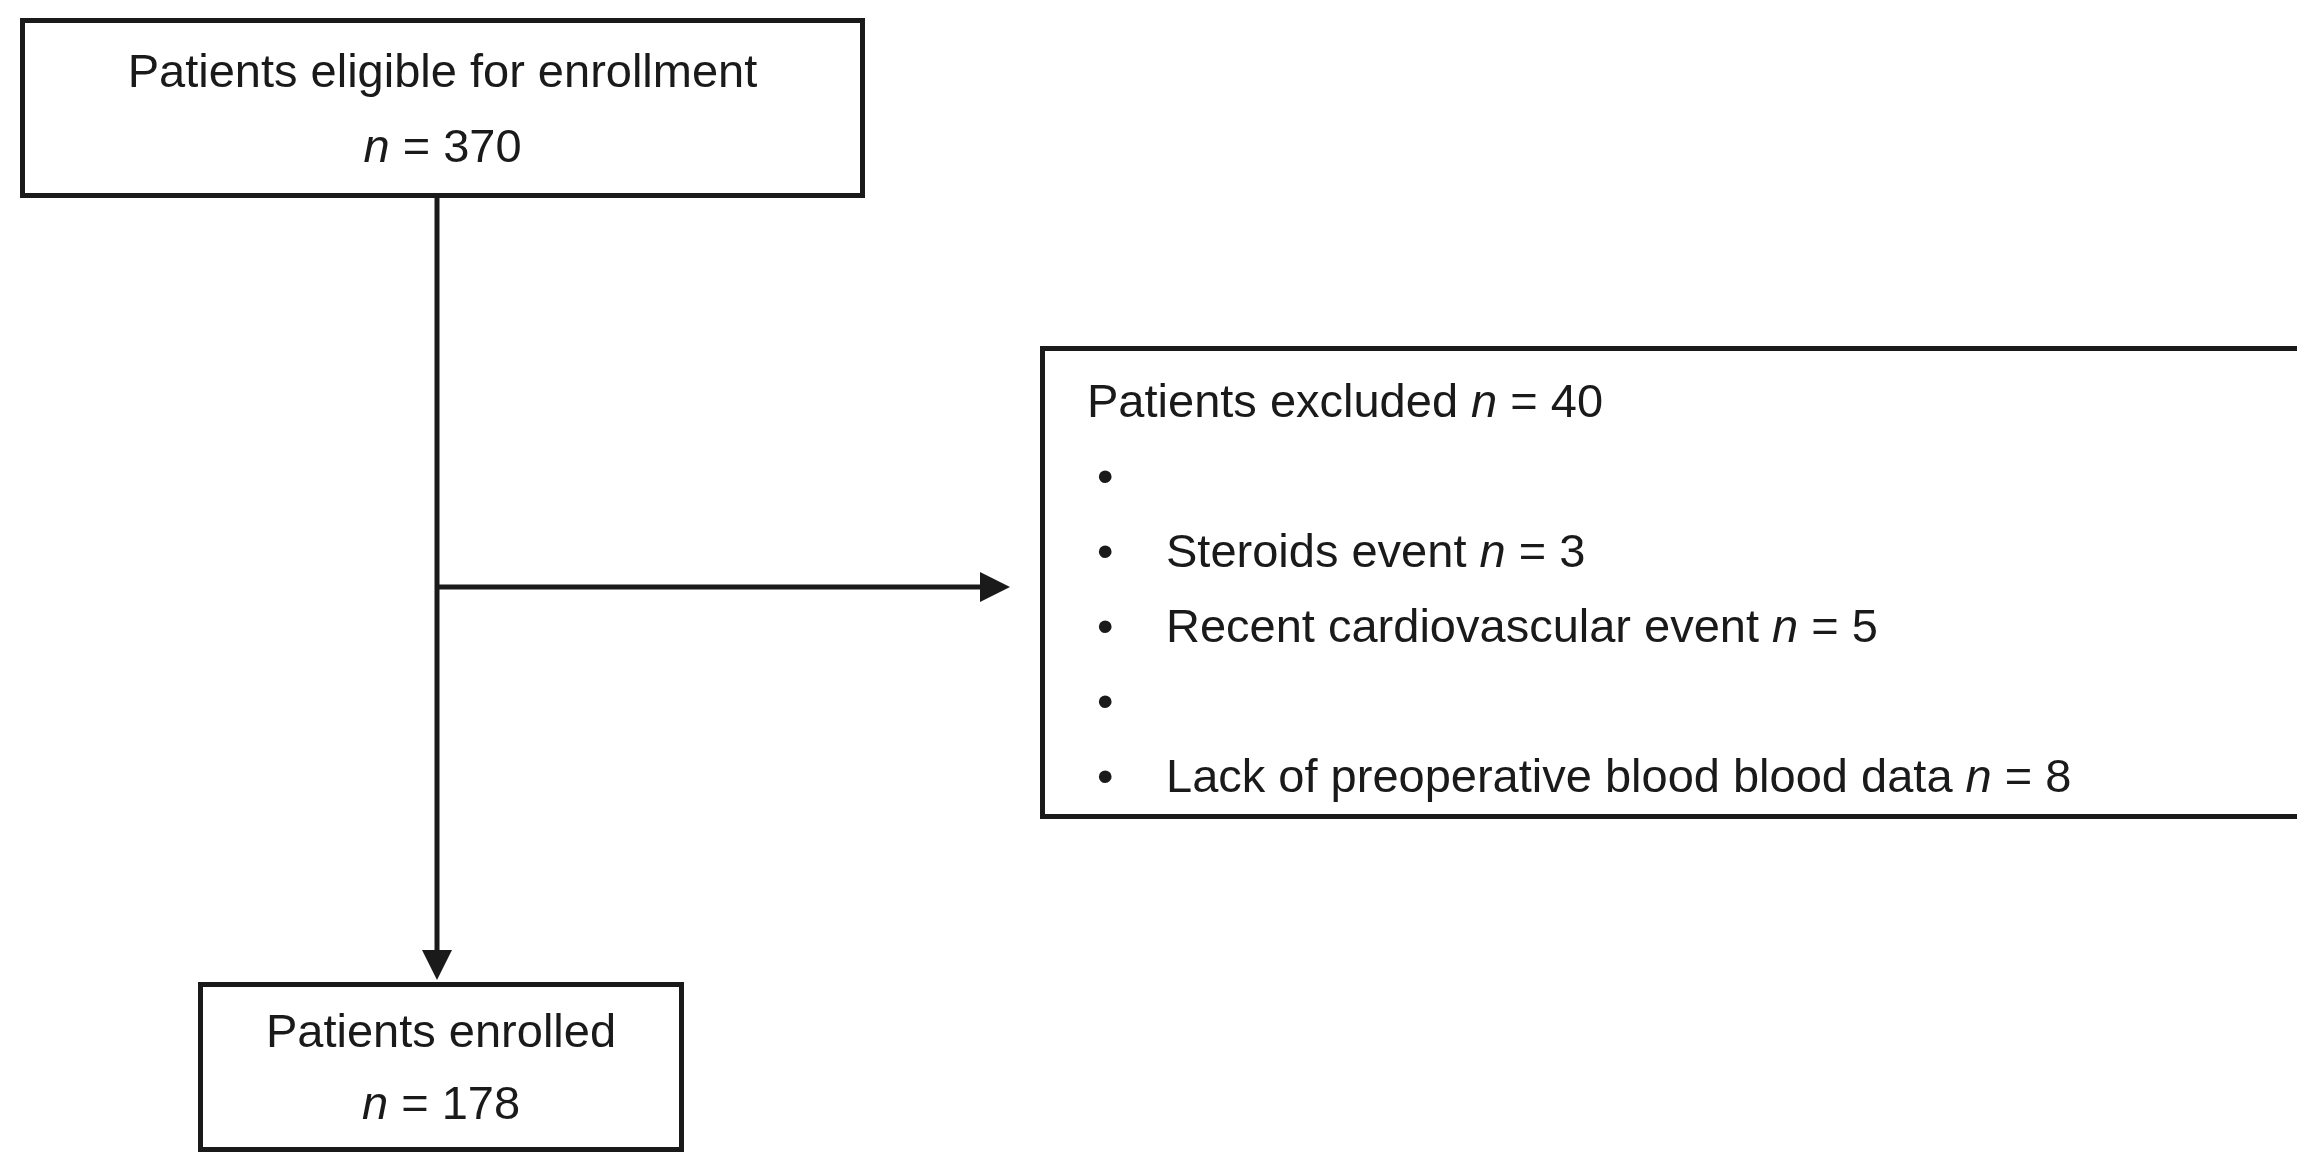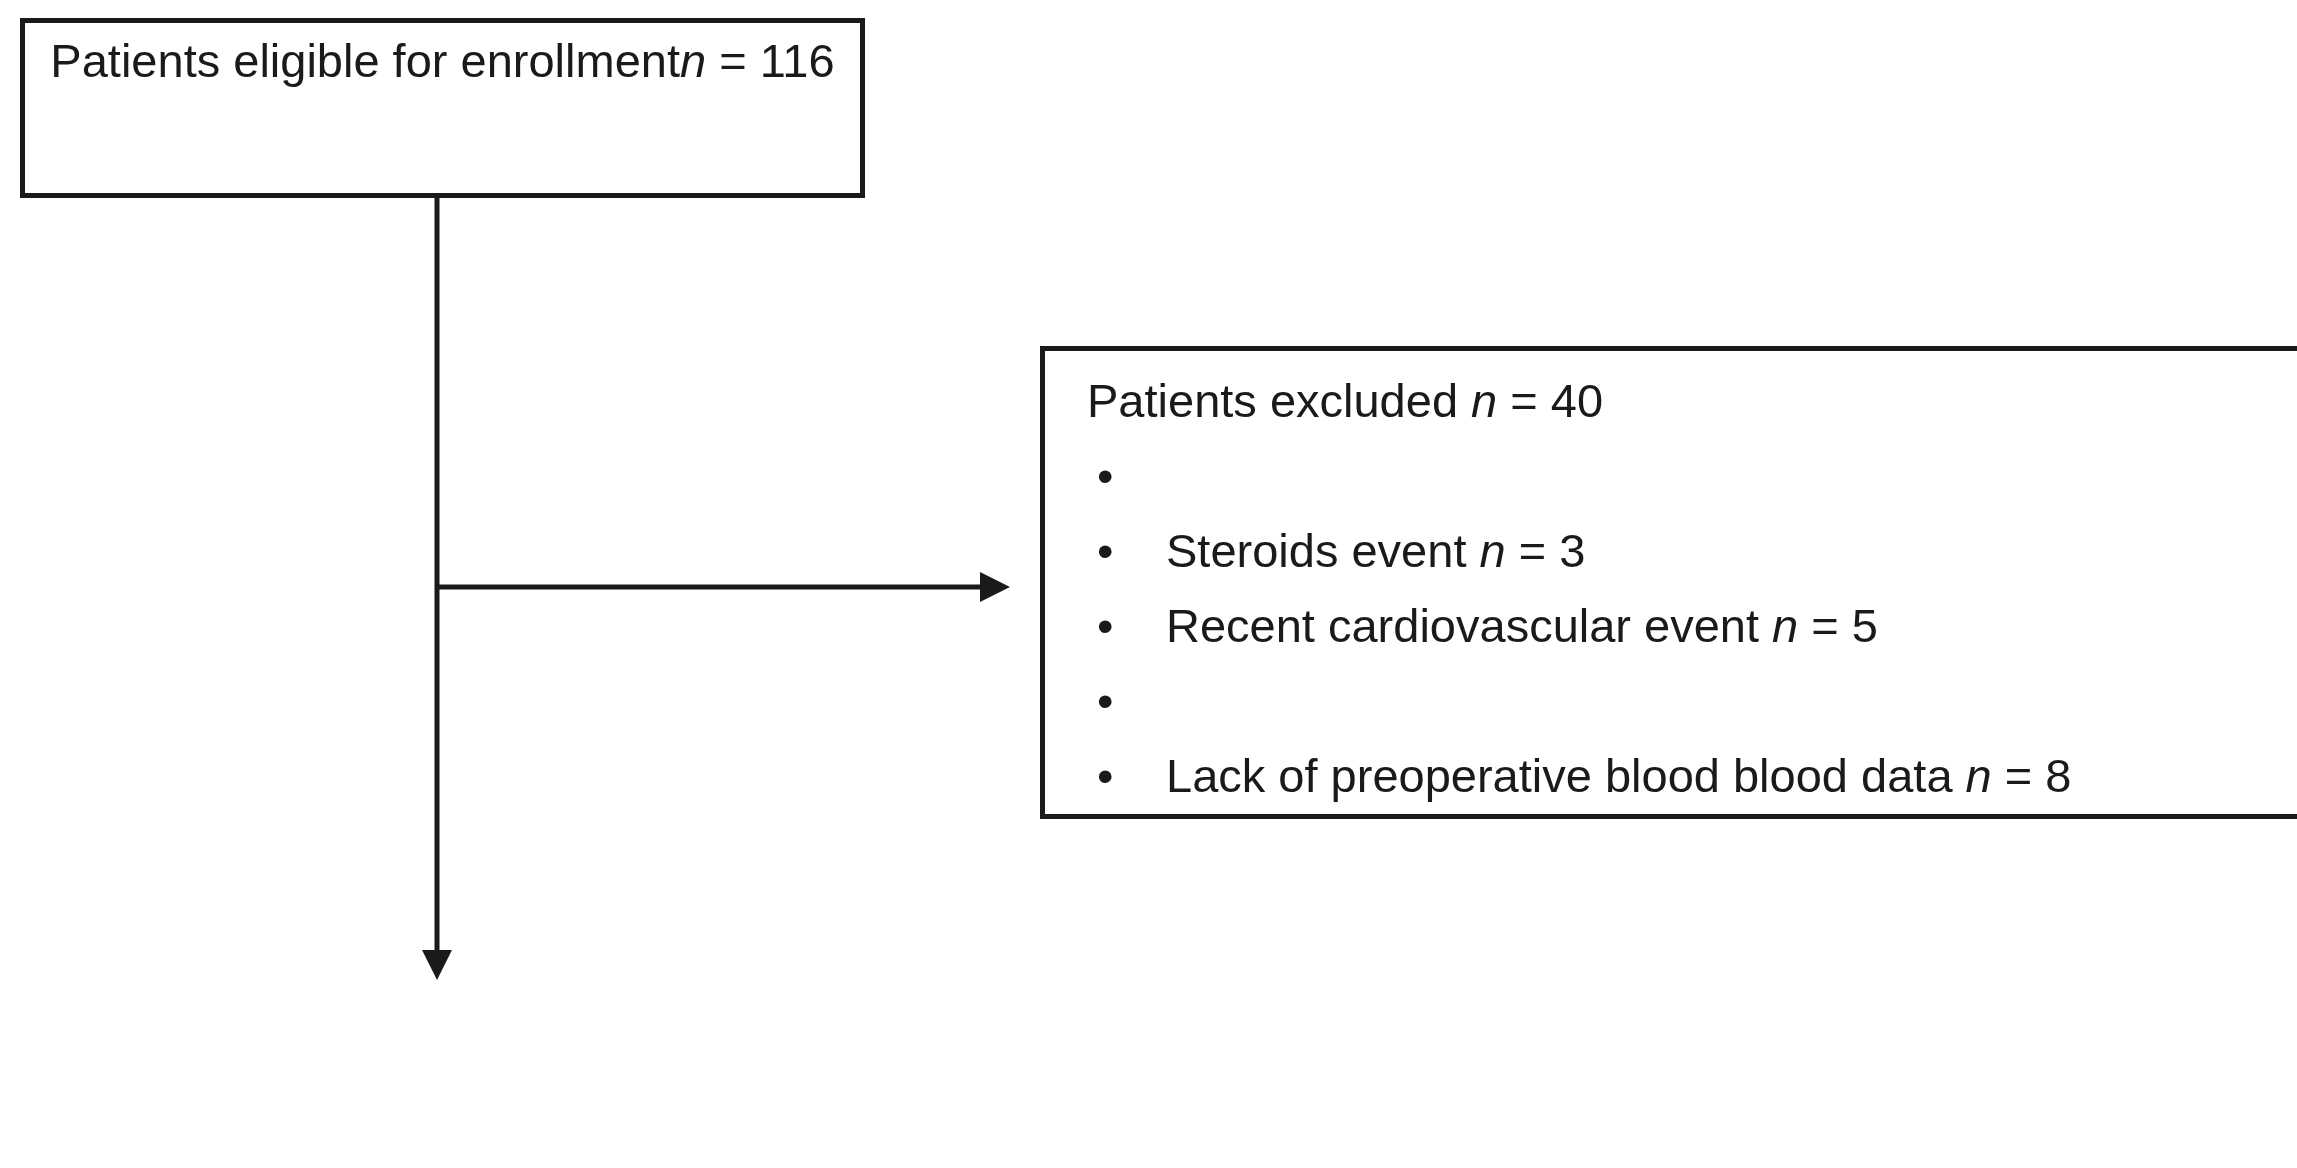--- a/index.html
+++ b/index.html
@@ -26,20 +26,21 @@
     position: absolute;
     border: 5px solid #1a1a1a;
     background: #ffffff;
     box-sizing: border-box;
     font-size: 47px;
     line-height: 75px;
   }
   .box.centered {
     text-align: center;
     display: flex;
+    flex-direction: column;
     justify-content: center;
   }
   #box-eligible {
     left: 20px; top: 18px;
     width: 845px; height: 180px;
   }
   #box-excluded {
     left: 1012px; top: 346px;
     width: 1272px; height: 473px;
     padding: 12px 20px 12px 16px;
@@ -78,21 +79,21 @@
     <line x1="437" y1="198" x2="437" y2="960" stroke="#1a1a1a" stroke-width="5"></line>
     <polygon points="437,980 422,950 452,950" fill="#1a1a1a"></polygon>
 
     <line x1="437" y1="587" x2="985" y2="587" stroke="#1a1a1a" stroke-width="5"></line>
     <polygon points="1010,587 980,572 980,602" fill="#1a1a1a"></polygon>
   </svg>
 
   <div class="box centered" id="box-eligible">
     <div>Patients eligible for enrollment</div>
     <div>
-      <span class="n-italic">n</span><span> = 116</span>
+      <span class="n-italic">n</span><span> = 370</span>
     </div>
   </div>
 
   <div class="box" id="box-excluded">
     <div class="ex-title">
       <span>Patients excluded </span><span class="n-italic">n</span><span> = 40</span>
     </div>
     <div class="bullet-row">
       <span class="bullet">•</span>
     </div>
@@ -106,14 +107,20 @@
     </div>
     <div class="bullet-row">
       <span class="bullet">•</span>
     </div>
     <div class="bullet-row">
       <span class="bullet">•</span>
       <span><span>Lack of preoperative blood blood data </span><span class="n-italic">n</span><span> = 8</span></span>
     </div>
   </div>
 
+  <div class="box centered" id="box-enrolled">
+    <div>Patients enrolled</div>
+    <div>
+      <span class="n-italic">n</span><span> = 178</span>
+    </div>
+  </div>
 
 </div>
 
 </body></html>

